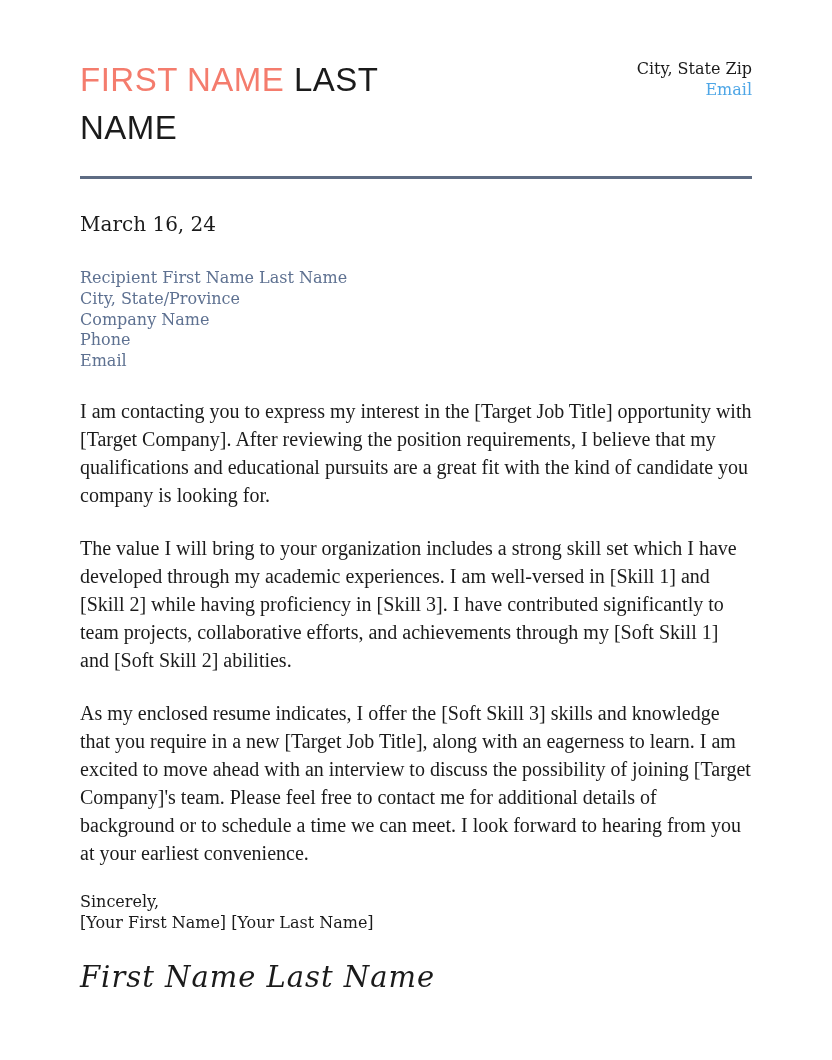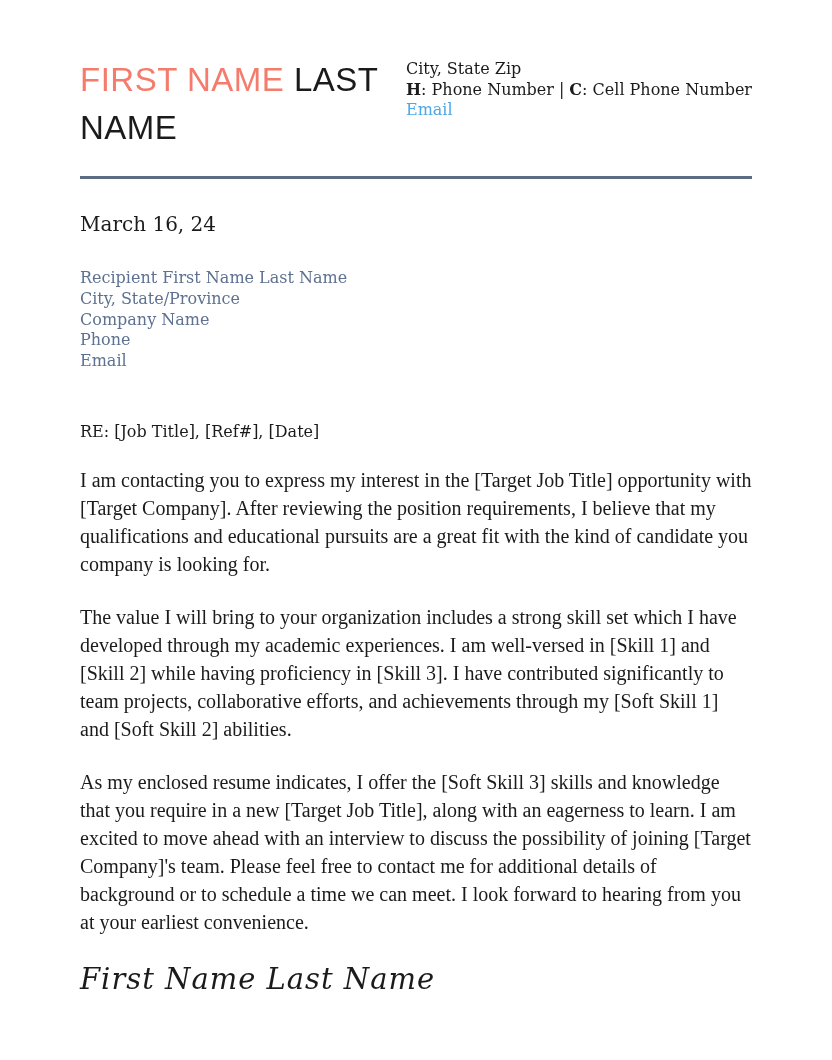--- a/index.html
+++ b/index.html
@@ -34,21 +34,21 @@
     font-family: "Liberation Sans", sans-serif;
     font-weight: 400;
     font-size: 33px;
     line-height: 48px;
     letter-spacing: 0.5px;
     color: var(--text-black);
   }
   .name-first { color: var(--accent-salmon); }
   .name-last  { color: var(--text-black); }
   .contact {
-    text-align: left;
+    text-align: right;
     font-size: 16px;
     line-height: 20.5px;
     padding-top: 3px;
     white-space: nowrap;
   }
   .contact .sep { margin: 0 5px; font-weight: 400; }
   .contact a.email-link {
     color: var(--link-blue);
     text-decoration: none;
     cursor: pointer;
@@ -89,40 +89,42 @@
 </head>
 <body>
 
 <div class="page">
 
   <div class="header-row">
     <h1 class="name-title"><span class="name-first">FIRST NAME</span> <span class="name-last">LAST NAME</span></h1>
 
     <div class="contact">
       <div>City, State Zip</div>
-      <div><b>H</b><span>: Phone Number</span><span class="sep">|</span><b>C</b><span>: Cell Phone Number</span></div>
       <div><a class="email-link">Email</a></div>
     </div>
   </div>
 
   <hr class="divider">
 
   <div class="date">March 16, 24</div>
 
   <div class="recipient">
     <div>Recipient First Name Last Name</div>
     <div>City, State/Province</div>
     <div>Company Name</div>
     <div>Phone</div>
     <div>Email</div>
   </div>
 
-  <div class="subject">RE: [Job Title], [Ref#], [Date]</div>
 
 
   <p class="para">I am contacting you to express my interest in the [Target Job Title] opportunity with [Target Company]. After reviewing the position requirements, I believe that my qualifications and educational pursuits are a great fit with the kind of candidate you company is looking for.</p>
   <p class="para">The value I will bring to your organization includes a strong skill set which I have developed through my academic experiences. I am well-versed in [Skill 1] and [Skill 2] while having proficiency in [Skill 3]. I have contributed significantly to team projects, collaborative efforts, and achievements through my [Soft Skill 1] and [Soft Skill 2] abilities.</p>
   <p class="para">As my enclosed resume indicates, I offer the [Soft Skill 3] skills and knowledge that you require in a new [Target Job Title], along with an eagerness to learn. I am excited to move ahead with an interview to discuss the possibility of joining [Target Company]'s team. Please feel free to contact me for additional details of background or to schedule a time we can meet. I look forward to hearing from you at your earliest convenience.</p>
 
+  <div class="closing">
+    <div>Sincerely,</div>
+    <div>[Your First Name] [Your Last Name]</div>
+  </div>
 
   <div class="signature-script">First Name Last Name</div>
 
 </div>
 
 </body></html>

